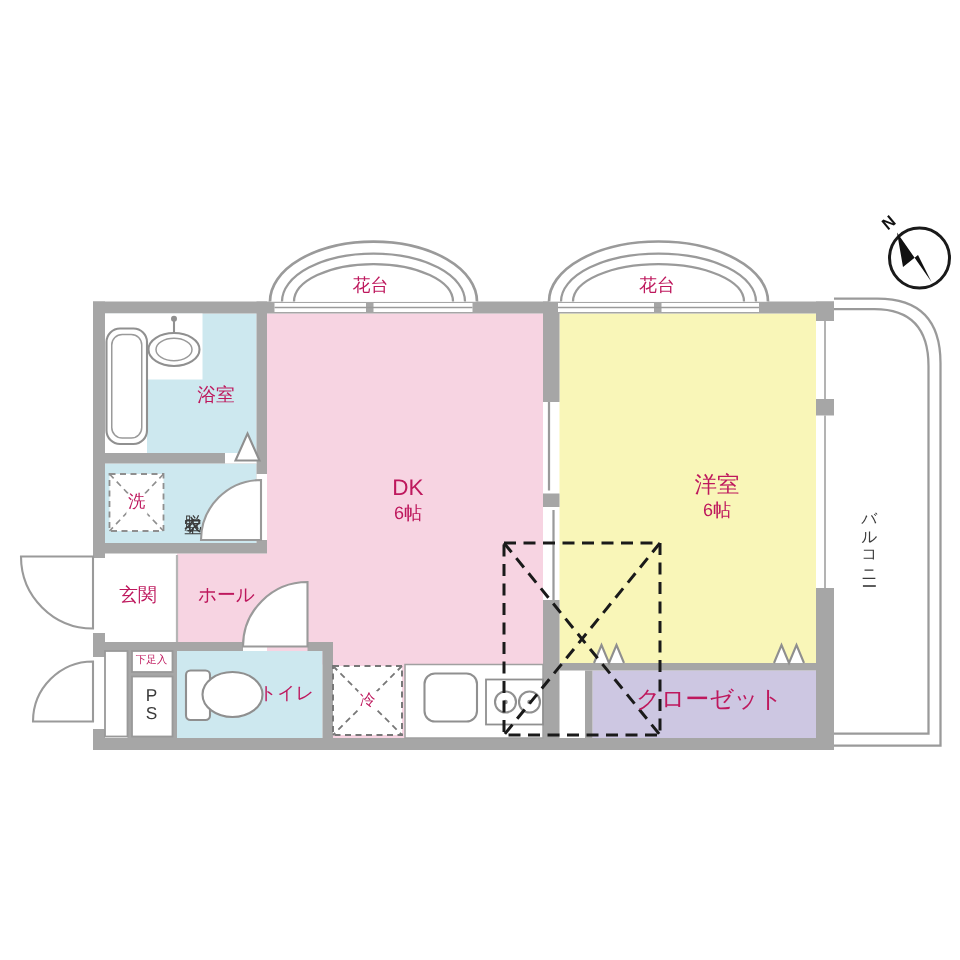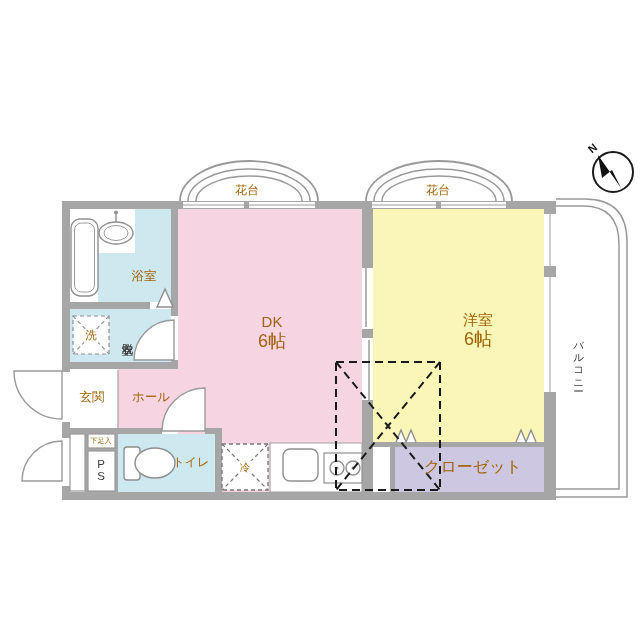--- a/index.html
+++ b/index.html
@@ -4,27 +4,27 @@
 <style>
   html,body{margin:0;padding:0;background:#fff;}
   #app{position:relative;width:640px;height:640px;background:#ffffff;overflow:hidden;
        font-family:"Liberation Sans","DejaVu Sans",sans-serif;color:#3a3a3a;}
   .floor{position:absolute;z-index:1;}
   .wall{position:absolute;background:#a6a6a6;z-index:10;}
   .win{position:absolute;background:#ffffff;z-index:12;}
   .tick{position:absolute;background:#a6a6a6;z-index:13;}
   #lines{position:absolute;left:0;top:0;z-index:20;}
   .lbl{position:absolute;transform:translate(-50%,-50%);white-space:nowrap;
-       color:#a16207;font-size:12.5px;line-height:1.2;text-align:center;z-index:30;}
+       color:#be185d;font-size:12.5px;line-height:1.2;text-align:center;z-index:30;}
   .vlbl{position:absolute;transform:translate(-50%,-50%);writing-mode:vertical-rl;
         color:#3a3a3a;z-index:30;letter-spacing:1px;}
   .up{text-orientation:upright;letter-spacing:0;}
   .whitebg{background:#fff;padding:0 1px;}
   .big{font-size:15px;}
-  .mid{font-size:18px;}
+  .mid{font-size:12px;}
 </style>
 </head>
 <body>
 
 <div id="app">
 
   <div class="floor" style="left:70px;top:209px;width:101px;height:93px;background:#cde8ef;"></div>
   <div class="floor" style="left:70px;top:309px;width:101px;height:53px;background:#cde8ef;"></div>
   <div class="floor" style="left:118px;top:369px;width:244px;height:59px;background:#f7d4e2;"></div>
   <div class="floor" style="left:178px;top:209px;width:184px;height:234px;background:#f7d4e2;"></div>
@@ -151,21 +151,21 @@
 
     <g>
       <circle cx="613" cy="172" r="20" fill="#fff" stroke="#1a1a1a" stroke-width="2"></circle>
       <polygon points="598,155 621,188 612,170 602,178" fill="#111"></polygon>
       <text x="593" y="152" font-size="11" font-weight="bold" fill="#111" text-anchor="middle" transform="rotate(-40 593 149)">N</text>
     </g>
   </svg>
 
   <div class="lbl" style="left:247px;top:190px;font-size:12px;">花台</div>
   <div class="lbl" style="left:438px;top:190px;font-size:12px;">花台</div>
-  <div class="lbl" style="left:144px;top:276px;">浴室</div>
+  <div class="lbl" style="left:144px;top:264px;">浴室</div>
   <div class="lbl whitebg" style="left:91px;top:336px;font-size:11.5px;">洗</div>
   <div class="vlbl" style="left:127px;top:335px;font-size:11.5px;">脱衣室</div>
   <div class="lbl" style="left:92px;top:397px;text-align:right;">玄関</div>
   <div class="lbl" style="left:151px;top:397px;">ホール</div>
   <div class="lbl" style="left:101px;top:441px;font-size:7px;">下足入</div>
   <div class="vlbl up" style="left:101px;top:470px;font-size:11.5px;">PS</div>
   <div class="lbl" style="left:191px;top:462px;font-size:12px;">トイレ</div>
   <div class="lbl whitebg" style="left:245px;top:467px;font-size:10.5px;">冷</div>
   <div class="lbl" style="left:272px;top:333px;">
     <div class="big">DK</div>

